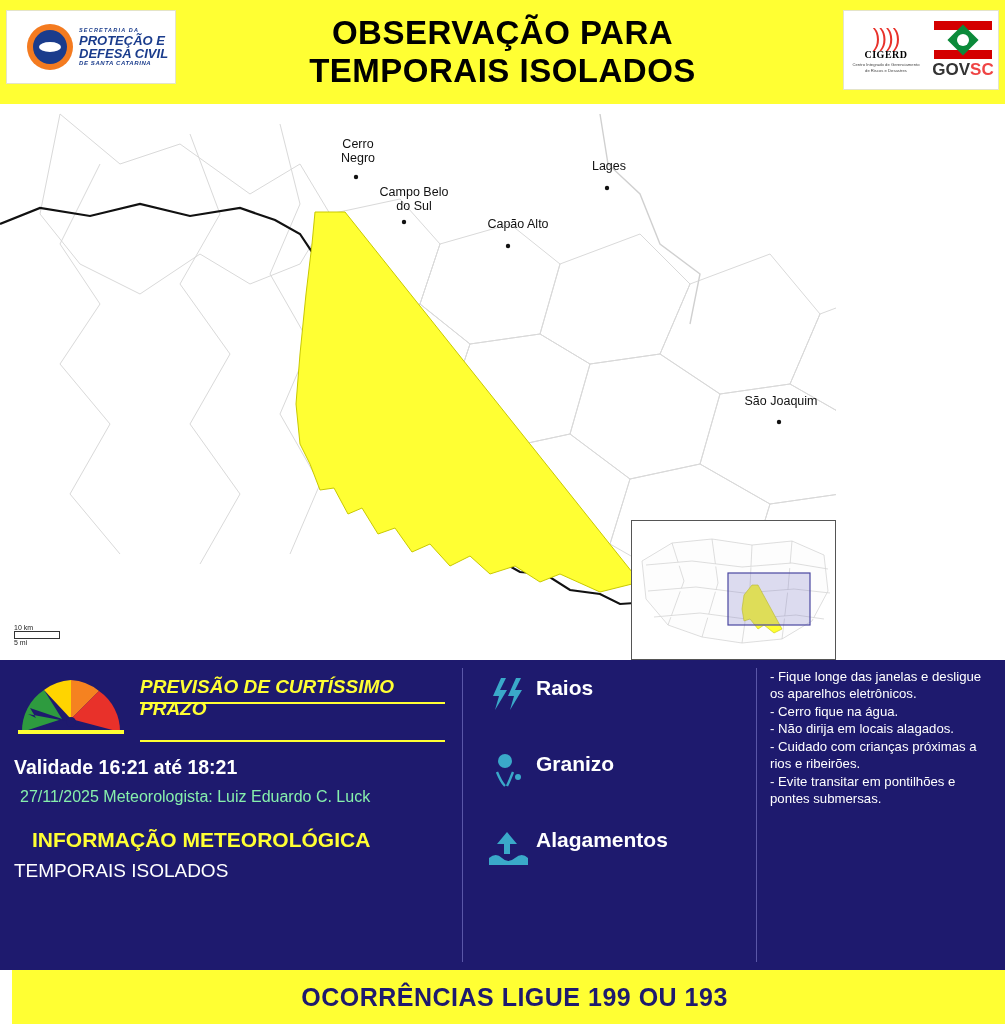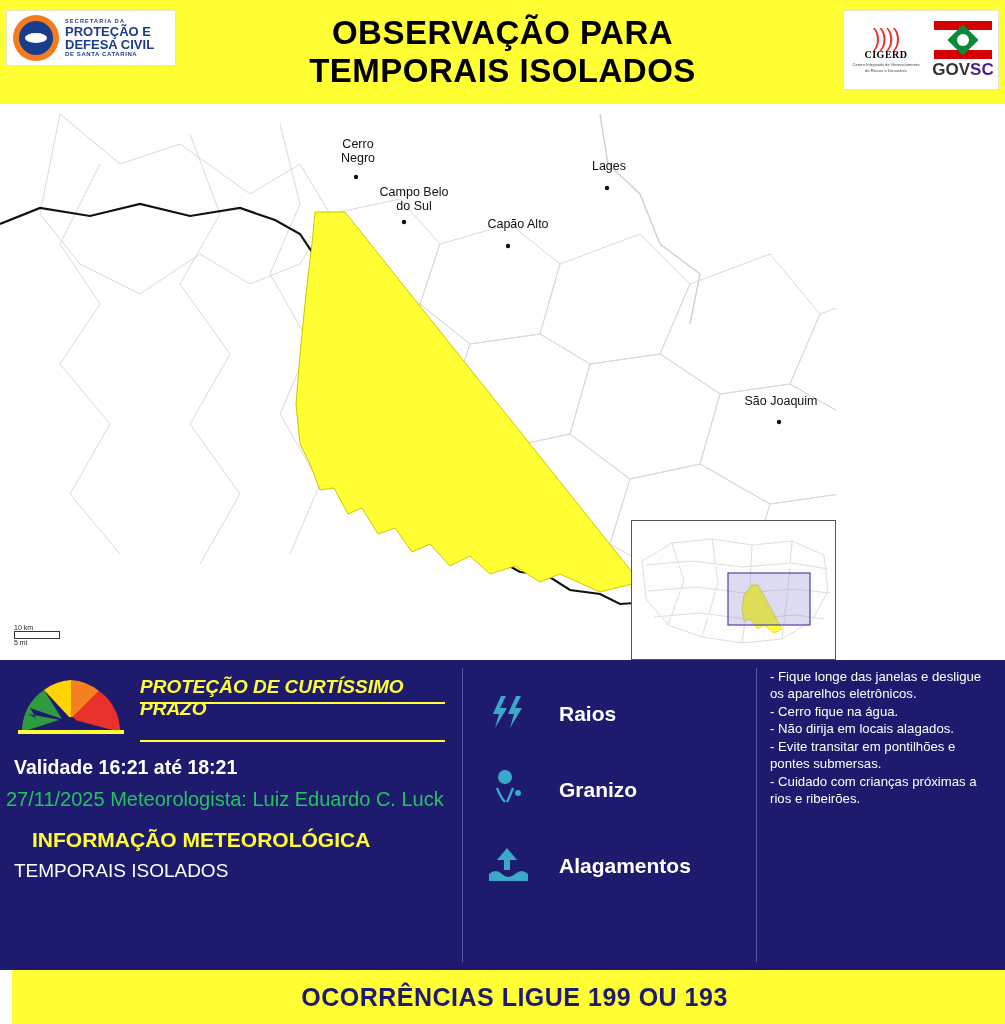--- a/index.html
+++ b/index.html
@@ -19,23 +19,23 @@
     background:#ffff33;
     display:flex; align-items:center; justify-content:center;
   }
   .header-title {
     text-align:center;
     font-size:33px; font-weight:bold; color:#000000;
     line-height:1.16; letter-spacing:0.5px;
     white-space:pre-line;
   }
   .logo-left {
-    position:absolute; left:6px; top:10px; width:170px; height:56px;
+    position:absolute; left:6px; top:10px; width:170px; height:74px;
     background:#ffffff; border:1px solid #e4e4c8;
-    display:flex; align-items:center; padding-left:6px;
+    display:flex; align-items:center; padding-left:20px;font-style:italic;
   }
   .dc-circle {
     width:46px; height:46px; border-radius:50%;
     background:#f47b20; position:relative; flex:none;
     display:flex; align-items:center; justify-content:center;
   }
   .dc-circle .inner {
     width:34px; height:34px; border-radius:50%; background:#1a3c8c;
     display:flex;align-items:center;justify-content:center;
   }
@@ -69,21 +69,21 @@
   }
   .govsc .flag .dia {
     position:relative; width:22px;height:22px; background:#0b8a3a;
     transform:rotate(45deg);
   }
   .govsc .flag .dia::after{
     content:""; position:absolute; left:5px; top:5px; width:12px;height:12px;
     border-radius:50%; background:#ffffff;
   }
   .govsc .lbl { font-size:17px; font-weight:bold; color:#333; margin-top:1px;}
-  .govsc .lbl b { color:#4c1d95;margin-top:48px; }
+  .govsc .lbl b { color:#ef4444;margin-top:48px; }
 
   
   .map {
     position:absolute; left:0; top:104px; width:836px; height:556px;
     background:#ffffff; overflow:hidden;
   }
   .map svg { display:block; }
   .city-label {
     position:absolute; color:#111; font-size:12.5px; text-align:center;
     white-space:pre-line; line-height:1.12; pointer-events:none;
@@ -114,32 +114,32 @@
     color:#ffff33; font-size:20px; font-style:italic; font-weight:bold;
   }
   .rule1 { position:absolute; left:140px; top:42px; width:305px; height:2px; background:#ffff33; }
   .rule2 { position:absolute; left:140px; top:80px; width:305px; height:2px; background:#ffff33; }
 
   .validade {
     position:absolute; left:14px; top:96px; color:#ffffff;
     font-size:19.5px; font-weight:bold;
   }
   .meteoro {
-    position:absolute; left:6px; top:128px; color:#22c55e; font-size:20px;
+    position:absolute; left:20px; top:128px; color:#86efac; font-size:16px;
   }
   .info-title {
     position:absolute; left:32px; top:168px; color:#ffff33;
     font-size:21px; font-weight:bold;
   }
   .info-text {
     position:absolute; left:14px; top:200px; color:#ffffff; font-size:19px;
   }
 
   .hazards { position:absolute; left:478px; top:16px; width:260px; }
-  .hz { display:flex; align-items:center; height:76px;gap:23px; }
+  .hz { display:flex; height:76px; }
   .hz .ic { width:58px; text-align:center; color:#3aa9c9; }
   .hz .lb { color:#ffffff; font-size:21px; font-weight:bold; }
 
   .rec {
     position:absolute; left:770px; top:8px; width:226px; color:#ffffff;
   }
   .rec h3 {
     margin:0 0 4px 0; text-align:center; color:#ffff33;
     font-size:19px; font-weight:bold;
   }
@@ -286,21 +286,21 @@
         <path d="M8,58 A49,49 0 0,1 30,16 L48,45 Z" fill="#2e9b3f"></path>
         <path d="M30,16 A49,49 0 0,1 57,6 L57,45 Z" fill="#ffd400"></path>
         <path d="M57,6 A49,49 0 0,1 85,17 L57,45 Z" fill="#f58220"></path>
         <path d="M85,17 A49,49 0 0,1 106,58 L57,45 Z" fill="#e8312a"></path>
         <path d="M57,48 L16,34 L22,44 L14,40 Z" fill="#1e1a6e"></path>
         <circle cx="57" cy="48" r="5" fill="#1e1a6e"></circle>
         <rect x="4" y="56" width="106" height="4" fill="#ffff33"></rect>
       </svg>
     </div>
     <div class="rule1"></div>
-    <div class="gauge-title">PROTEÇÃO DE CURTÍSSIMO PRAZO</div>
+    <div class="gauge-title">PREVISÃO DE CURTÍSSIMO PRAZO</div>
     <div class="rule2"></div>
 
     <div class="validade">Validade 16:21 até 18:21</div>
     <div class="meteoro">27/11/2025 Meteorologista: Luiz Eduardo C. Luck</div>
     <div class="info-title">INFORMAÇÃO METEOROLÓGICA</div>
     <div class="info-text">TEMPORAIS ISOLADOS</div>
 
     <div class="hazards">
       <div class="hz">
         <div class="ic">
@@ -330,21 +330,21 @@
           </svg>
         </div>
         <div class="lb">Alagamentos</div>
       </div>
     </div>
 
     <div class="rec">
       <p>- Fique longe das janelas e desligue os aparelhos eletrônicos.</p>
       <p>- Cerro fique na água.</p>
       <p>- Não dirija em locais alagados.</p>
+      <p>- Cuidado com crianças próximas a rios e ribeirões.</p>
       <p>- Evite transitar em pontilhões e pontes submersas.</p>
-      <p>- Cuidado com crianças próximas a rios e ribeirões.</p>
     </div>
   </div>
 
   <div class="footer">
     <span>OCORRÊNCIAS LIGUE 199 OU 193</span>
   </div>
 </div>
 
 </body></html>

